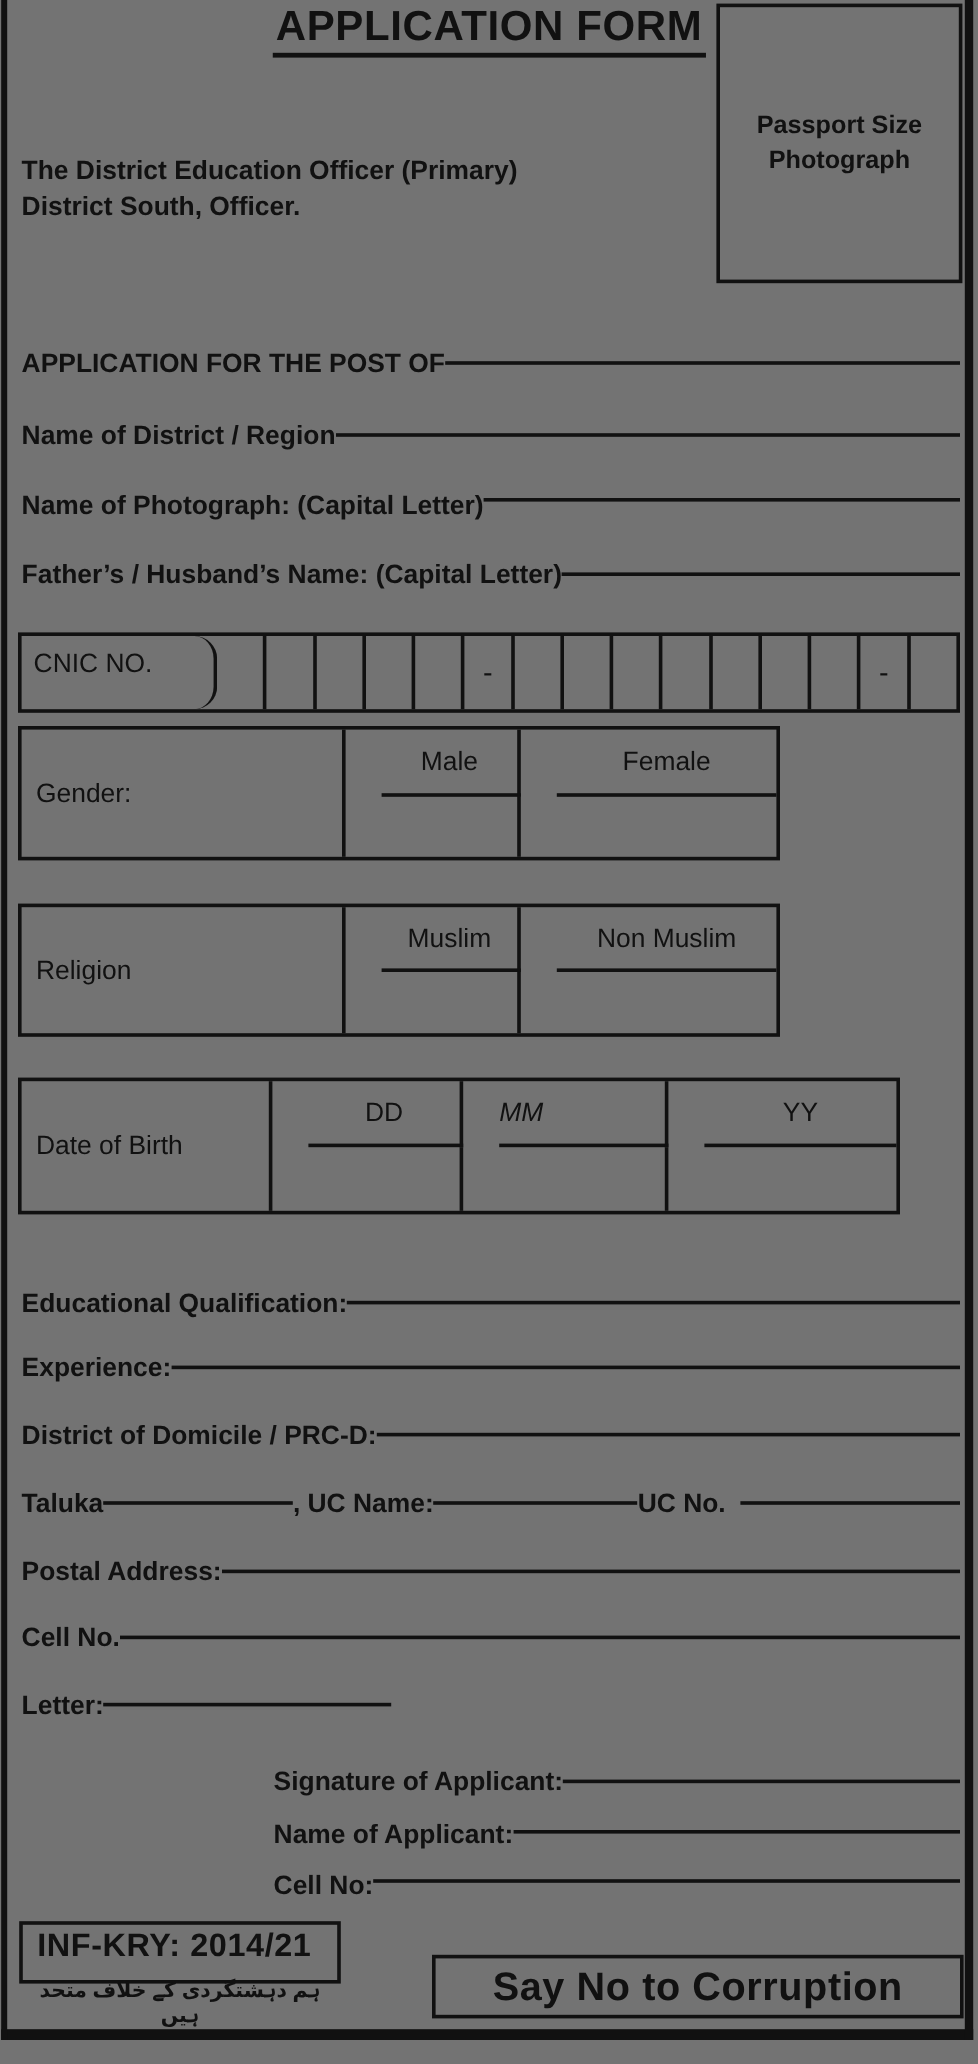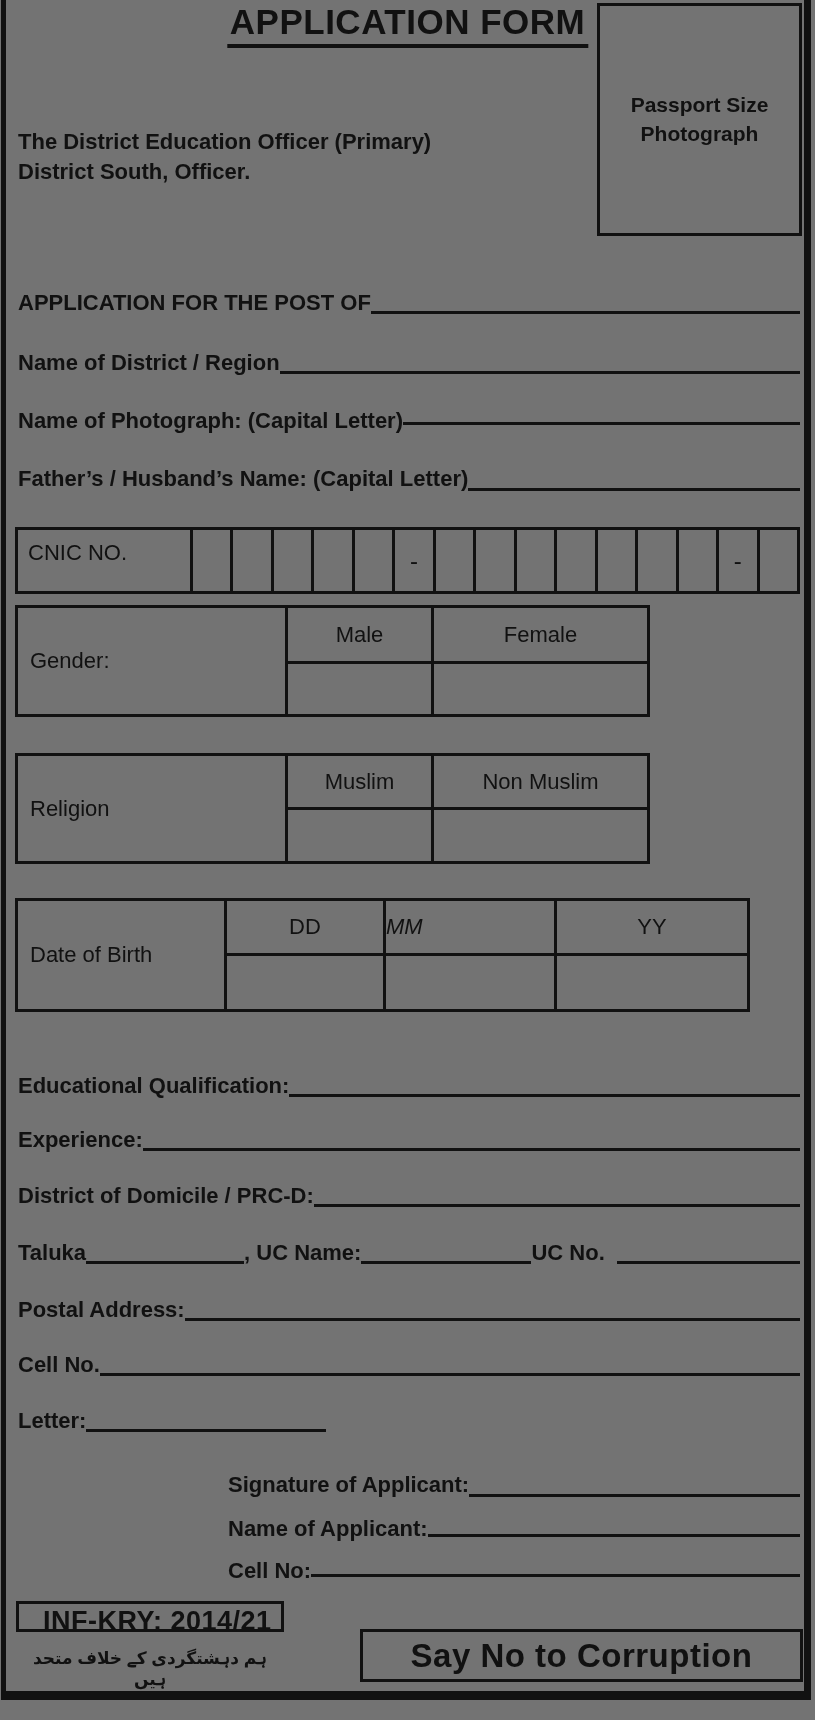--- a/index.html
+++ b/index.html
@@ -26,68 +26,68 @@
     display:flex; align-items:center; justify-content:center; text-align:center;
     font-size:21px; font-weight:bold; line-height:1.35; padding:0 14px;
   }
   .addressee {
     position:absolute; left:18px; top:127px;
     font-size:22px; font-weight:bold; line-height:30px;
   }
   
   .frow {
     position:absolute; left:18px; width:782px;
-    display:flex; align-items:flex-end;
+    display:flex; align-items:center;
     font-size:22px; font-weight:bold; white-space:nowrap;
   }
   .frow .lbl { line-height:26px; }
   .fline { flex:1 1 auto; border-bottom:3px solid #111; margin-bottom:2px; min-width:20px; }
   .fline.mid { margin-bottom:9px; }
   .fline.lo  { margin-bottom:1px; }
   .fline.w158 { flex:0 0 158px; }
   .fline.w170 { flex:0 0 170px; }
   .fline.w240 { flex:0 0 240px; }
   .spacer12 { flex:0 0 12px; }
   
   .cnic {
     position:absolute; left:15px; top:527px; width:785px; height:67px;
     border:3px solid #111; box-sizing:border-box; display:flex;
   }
   .cnic .cnic-label {
     flex:0 0 150px; border-right:3px solid #111;
-    font-size:22px; padding:10px 12px 0 10px;
+    font-size:22px; padding:10px 0 0 10px;border-radius:19px;
   }
   .cnic .cell {
     flex:1 1 0; border-right:3px solid #111;
     display:flex; align-items:center; justify-content:center;
     font-size:24px;
   }
   .cnic .cell:last-child { border-right:none; }
   
   .tbl {
     position:absolute; border:3px solid #111; box-sizing:border-box;
     display:grid; font-size:22px;
   }
   .tbl .t-label {
     grid-column:1; grid-row:1/3; border-right:3px solid #111;
     display:flex; align-items:center; padding-left:12px;
   }
-  .tbl .t-head { border-bottom:3px solid #111; display:flex; align-items:center; justify-content:center; }
+  .tbl .t-head { border-bottom:3px solid #111; display:flex; align-items:center; justify-content:center;margin-left:30px; }
   .tbl .t-head.left { justify-content:flex-start; padding-left:0;font-style:italic; }
   .tbl .bR { border-right:3px solid #111; }
   .gender   { left:15px; top:605px; width:635px; height:112px; grid-template-columns:270px 146px 1fr; grid-template-rows:56px 1fr; }
   .religion { left:15px; top:753px; width:635px; height:111px; grid-template-columns:270px 146px 1fr; grid-template-rows:54px 1fr; }
   .dob      { left:15px; top:898px; width:735px; height:114px; grid-template-columns:209px 159px 171px 1fr; grid-template-rows:55px 1fr; }
   
   .sigrow { left:228px; width:572px; }
   
   .ref-box {
-    position:absolute; left:16px; top:1601px; width:268px; height:31px;
+    position:absolute; left:16px; top:1601px; width:268px; height:52px;
     border:3px solid #111; box-sizing:border-box;
-    font-size:27px; font-weight:bold; line-height:35px; padding-left:24px;
+    font-size:27px; font-weight:bold; line-height:35px; padding-left:12px;
     letter-spacing:0.5px; white-space:nowrap;
   }
   .urdu {
     position:absolute; left:16px; top:1648px; width:268px;
     text-align:center; font-size:17px; font-weight:bold; direction:rtl;
   }
   .slogan-box {
     position:absolute; left:360px; top:1629px; width:443px; height:53px;
     border:3px solid #111; box-sizing:border-box;
     display:flex; align-items:center; justify-content:center;

